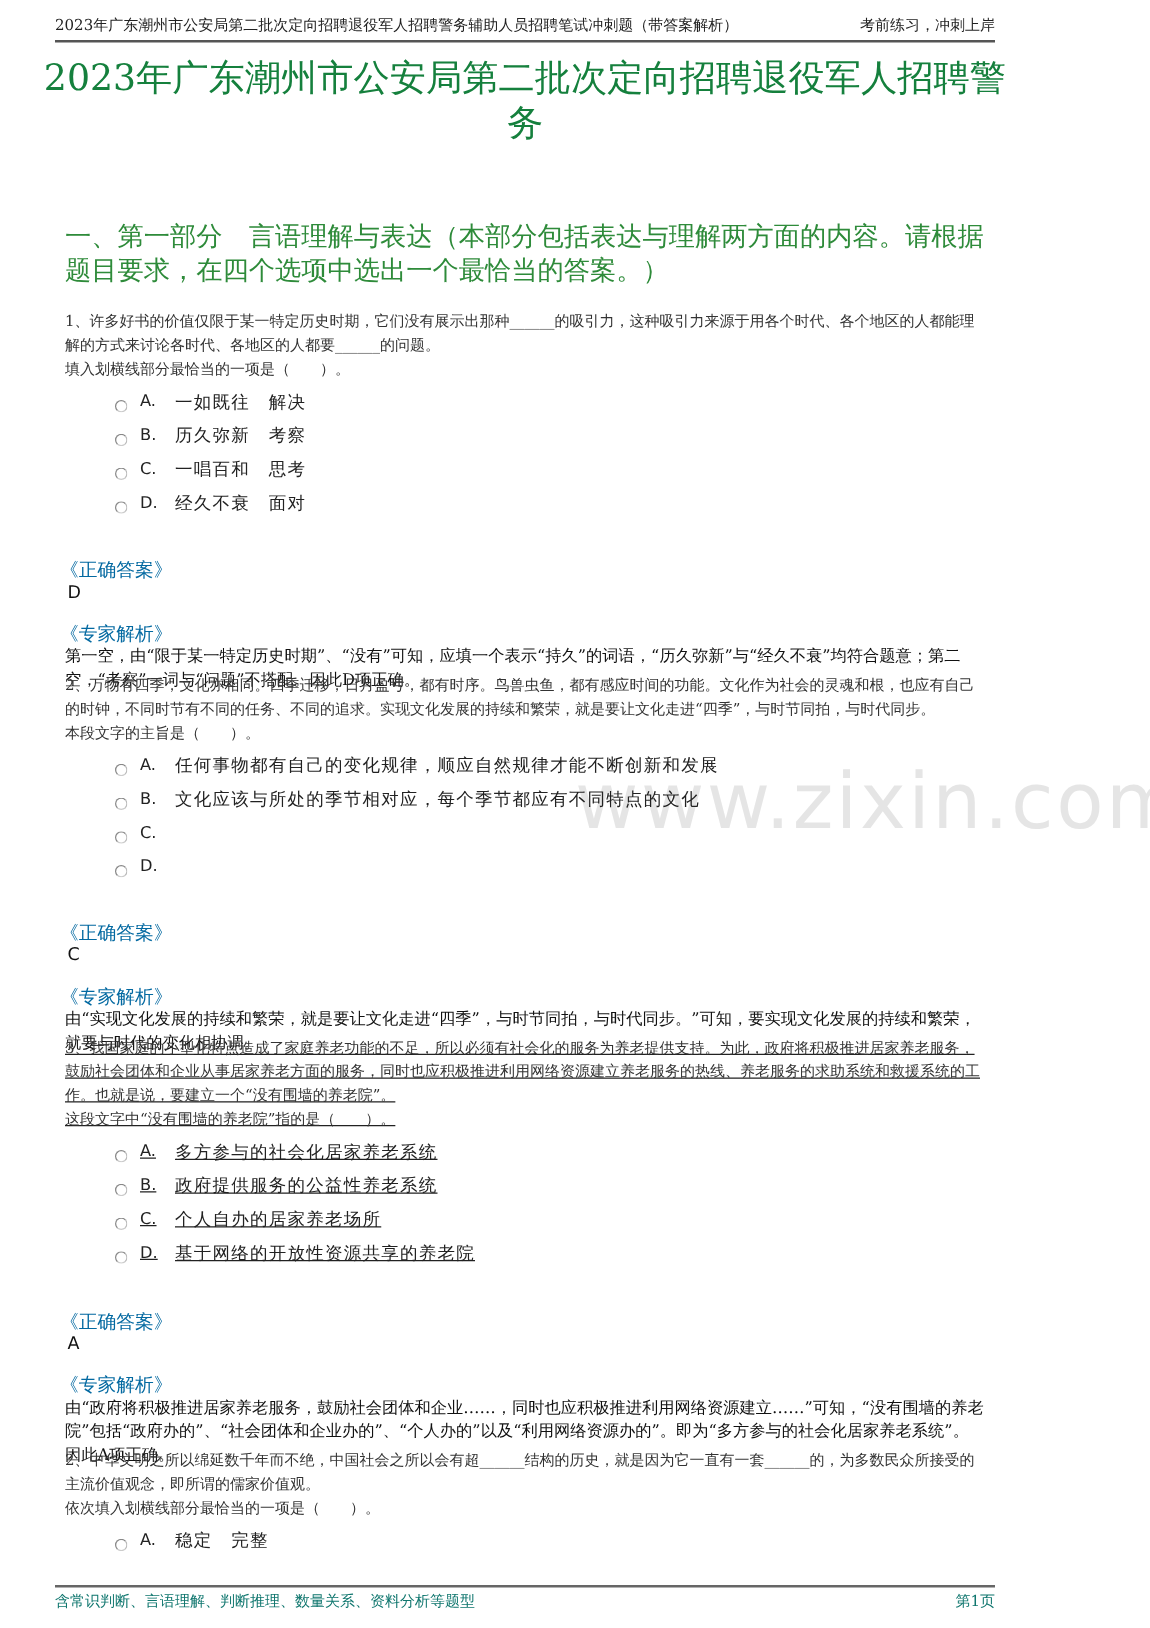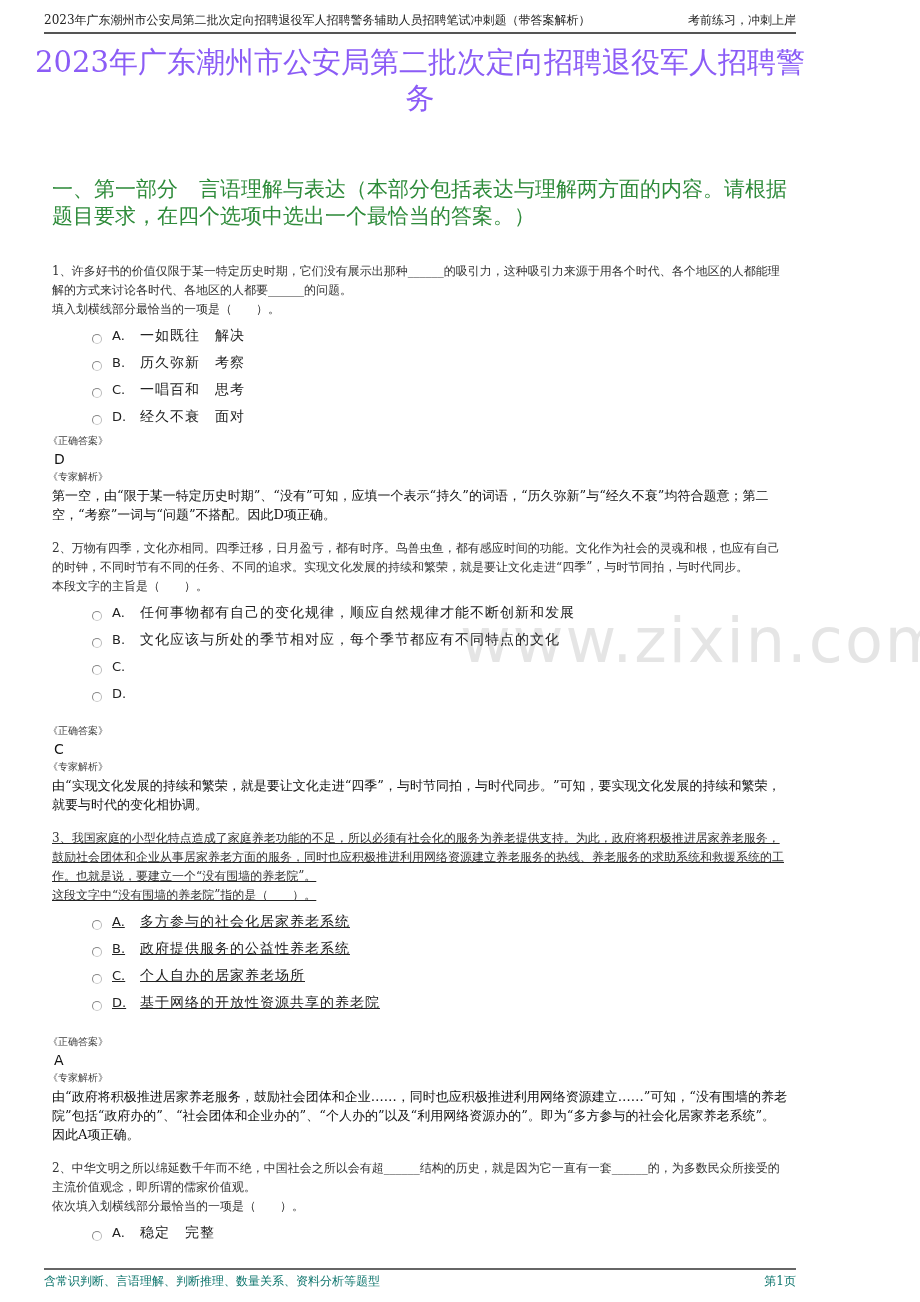--- a/index.html
+++ b/index.html
@@ -6,40 +6,40 @@
   body { width:920px; height:1302px; position:relative; overflow:hidden;
          font-family:"DejaVu Serif", "Liberation Serif", serif; color:#222; }
   .page { position:absolute; left:0; top:0; width:840px; height:1302px; }
 
   .running-header { position:absolute; left:44px; right:44px; top:10px; height:22px;
     border-bottom:2px solid #555; font-size:12px; line-height:20px; color:#222; }
   .running-header .left { position:absolute; left:0; top:0; }
   .running-header .right { position:absolute; right:0; top:0; }
 
   .doc-title { position:absolute; left:30px; right:30px; top:44px; text-align:center;
-    color:#8b5cf6; font-size:29px; line-height:36px; font-weight:normal; }
+    color:#15803d; font-size:29px; line-height:36px; font-weight:normal; }
 
   .section-heading { position:absolute; left:52px; right:52px; top:176px;
     color:#2e8b3a; font-size:21px; line-height:27px; }
 
   .question-block { position:absolute; left:52px; right:52px; }
   .q-stem { font-size:12px; line-height:19px; color:#333; }
   .q-prompt { font-size:12px; line-height:18px; color:#333; }
   .options { margin-top:4px; margin-left:40px; }
   .option { display:flex; align-items:center; height:27px; font-size:14px; color:#222;
             cursor:pointer; }
   .radio { width:10px; height:10px; border-radius:50%; border:1.5px solid #888;
            border-bottom-color:#ccc; border-right-color:#bbb; margin-right:10px;
            margin-top:6px; box-sizing:border-box; flex:none; }
   .opt-letter { font-family:"DejaVu Sans", "Liberation Sans", sans-serif; font-size:13px;
                 width:28px; flex:none; }
   .opt-text { letter-spacing:1px; }
 
-  .answer-label, .analysis-label { font-size:10px; line-height:18px; color:#404040;
-                                   margin-left:-4px; }
+  .answer-label, .analysis-label { font-size:15px; line-height:18px; color:#0369a1;
+                                   margin-left:-4px;margin-top:15px; }
   .answer-value { font-family:"DejaVu Sans", "Liberation Sans", sans-serif;
                   font-size:14px; line-height:18px; color:#111; margin-left:2px; }
   .analysis-text { font-size:13px; line-height:19px; color:#111; }
 
   .watermark { position:absolute; left:460px; top:604px; font-size:62px;
     font-family:"DejaVu Sans", "Liberation Sans", sans-serif; color:rgba(160,160,160,0.28);
     letter-spacing:2px; pointer-events:none; }
 
   .running-footer { position:absolute; left:44px; right:44px; top:1268px;
     border-top:2px solid #666; font-size:12px; line-height:20px; color:#0f766e; }
@@ -57,21 +57,21 @@
   </div>
 
   <h1 class="doc-title" style="margin:0;">
     <div>2023年广东潮州市公安局第二批次定向招聘退役军人招聘警务</div>
   </h1>
 
   <div class="section-heading">一、第一部分　言语理解与表达（本部分包括表达与理解两方面的内容。请根据题目要求，在四个选项中选出一个最恰当的答案。）</div>
 
   <div class="watermark">www.zixin.com.cn</div>
 
-  <div class="question-block" style="top:248px;margin-top:14px;">
+  <div class="question-block" style="top:248px;">
     <div class="q-stem">1、许多好书的价值仅限于某一特定历史时期，它们没有展示出那种______的吸引力，这种吸引力来源于用各个时代、各个地区的人都能理解的方式来讨论各时代、各地区的人都要______的问题。</div>
     <div class="q-prompt">填入划横线部分最恰当的一项是（　　）。</div>
     <div class="options">
       <div class="option">
         <span class="radio"></span>
         <span class="opt-letter">A.</span>
         <span class="opt-text">一如既往　解决</span>
       </div>
       <div class="option">
         <span class="radio"></span>

